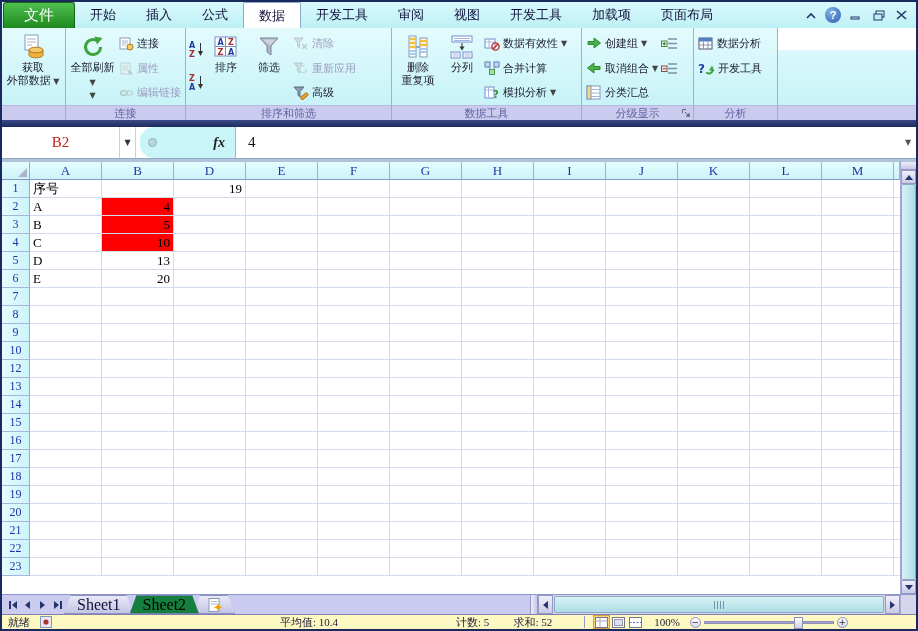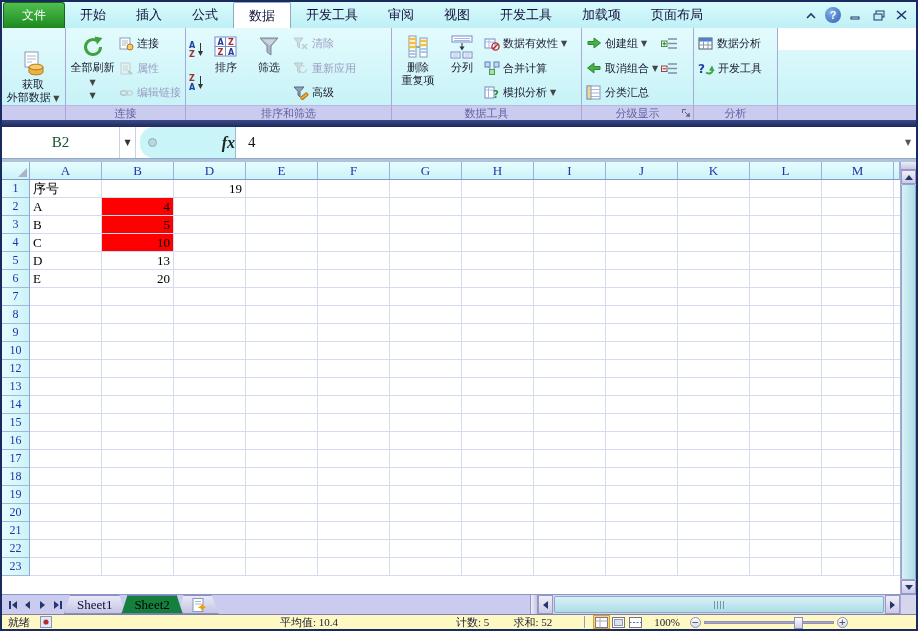--- a/index.html
+++ b/index.html
@@ -3,21 +3,21 @@
 <meta charset="utf-8">
 <style>
   * { box-sizing: border-box; margin: 0; padding: 0; }
   html,body { width: 918px; height: 631px; overflow: hidden; }
   body { font-family: "Liberation Serif", "DejaVu Serif", serif; font-size: 12px; }
 
   .window { width: 918px; height: 631px; border: 2px solid #1A2A5E; display: flex; flex-direction: column; background: #fff; }
 
   
   .tabbar { height: 26px; background: linear-gradient(#D9FAFC,#BEF0F6); display: flex; align-items: stretch; flex-shrink: 0; }
-  .filetab { width: 62px; background: linear-gradient(#4FBE4F,#1E8A1E); border: 1px solid #156615; border-bottom: none; color: #fff; display: flex; align-items: center; justify-content: center; font-size: 12px; border-radius: 3px 3px 0 0; margin-left: 1px; }
+  .filetab { width: 72px; background: linear-gradient(#4FBE4F,#1E8A1E); border: 1px solid #156615; border-bottom: none; color: #fff; display: flex; align-items: center; justify-content: center; font-size: 15px; border-radius: 3px 3px 0 0; margin-left: 1px; }
   .tab { padding: 0 15px; display: flex; align-items: center; color: #10103A; font-size: 13px; cursor: default; }
   .tab.active { background: #fff; border: 1px solid #8FAAC8; border-bottom: none; border-radius: 2px 2px 0 0; }
   .winctl { margin-left: auto; display: flex; align-items: center; gap: 6px; padding-right: 6px; }
   .winctl .wbtn { width: 17px; height: 15px; display: flex; align-items: center; justify-content: center; }
   .helpbtn { width: 16px; height: 16px; border-radius: 50%; background: radial-gradient(circle at 35% 30%, #7FB2E8, #2F5FAE); color: #fff; font-size: 11px; font-weight: bold; display: flex; align-items: center; justify-content: center; font-family: "Liberation Sans", sans-serif; }
 
   
   .ribbon { height: 92px; display: flex; flex-shrink: 0; background: linear-gradient(#E3FBFD,#C2F1F6); }
   .rgroup { display: flex; flex-direction: column; border-right: 1px solid #A9A9D9; }
   .rcontent { height: 77px; display: flex; align-items: stretch; padding: 2px 2px 0 2px; }
@@ -34,25 +34,25 @@
   .dd { font-size: 8px; color: #444; font-family: "DejaVu Sans", sans-serif; }
   .rfill { flex: 1; display: flex; flex-direction: column; }
   .rfill-top { height: 22px; background: #fff; }
   .rfill-mid { flex: 1; }
   .rfill-label { height: 15px; background: #CBCBEF; border-top: 1px solid #B8B8E0; }
 
   .ribbonband { height: 7px; background: linear-gradient(#3A4A8A,#1E2A5C); flex-shrink: 0; }
 
   
   .formularow { height: 32px; display: flex; align-items: stretch; background: #fff; border-bottom: 1px solid #8FA8C8; flex-shrink: 0; }
-  .namebox { width: 118px; display: flex; align-items: center; justify-content: center; font-size: 15px; color: #14532d; border-right: 1px solid #C8D4E4; }
+  .namebox { width: 118px; display: flex; align-items: center; justify-content: center; font-size: 15px; color: #b91c1c; border-right: 1px solid #C8D4E4; }
   .namedrop { width: 16px; display: flex; align-items: center; justify-content: center; font-size: 8px; color: #333; font-family: "DejaVu Sans", sans-serif; border-right: 1px solid #C8D4E4; }
   .fxpill { width: 96px; background: #C9F5F9; border-radius: 14px 0 0 14px; margin-left: 4px; display: flex; align-items: center; border-right: 1px solid #9FB9D0; }
   .collapsedot { width: 9px; height: 9px; border-radius: 50%; background: #B8D8DD; border: 1px solid #8FB0B8; margin-left: 8px; }
-  .fx { margin-left: auto; font-style: italic; font-weight: bold; font-size: 16px; color: #222; }
+  .fx { margin-left: auto; margin-right: 10px; font-style: italic; font-weight: bold; font-size: 14px; color: #222; }
   .fvalue { flex: 1; display: flex; align-items: center; padding-left: 12px; font-size: 15px; color: #111; }
   .fexpand { width: 16px; display: flex; align-items: center; justify-content: center; font-size: 8px; color: #555; font-family: "DejaVu Sans", sans-serif; }
   .headsep { height: 3px; background: #AFC4DB; flex-shrink: 0; }
 
   
   .sheetarea { height: 432px; position: relative; overflow: hidden; background: #fff; flex-shrink: 0; }
   .gridwrap { position: absolute; left: 0; top: 0; right: 16px; bottom: 0; overflow: hidden; }
   .hdrrow, .gridrow { display: flex; height: 18px; }
   .corner { width: 28px; background: linear-gradient(#E6FDFF,#CBF3F8); border-right: 1px solid #97A7D8; border-bottom: 1px solid #8898C8; position: relative; flex-shrink: 0; }
   .corner:after { content: ""; position: absolute; right: 2px; bottom: 2px; border-left: 9px solid transparent; border-bottom: 9px solid #AAB4C8; }
@@ -71,21 +71,21 @@
   .tri-l { width: 0; height: 0; border-top: 4px solid transparent; border-bottom: 4px solid transparent; border-right: 5px solid #24366B; }
   .tri-r { width: 0; height: 0; border-top: 4px solid transparent; border-bottom: 4px solid transparent; border-left: 5px solid #24366B; }
   .vthumb { flex: 1; margin: 0; background: linear-gradient(90deg,#D8F2F6,#AEDDE6); border: 1px solid #8FA8C8; border-radius: 2px; }
   .vscroll .sbtn:last-child { margin-top: auto; }
 
   
   .sheettabs { height: 20px; background: #CBCBEF; border-top: 1px solid #8898C8; display: flex; align-items: stretch; flex-shrink: 0; }
   .navbtns { display: flex; align-items: center; gap: 2px; padding: 0 4px; }
   .navbtn { width: 13px; height: 14px; display: flex; align-items: center; justify-content: center; gap: 1px; }
   .navbar { width: 2px; height: 8px; background: #24366B; }
-  .stab { padding: 0 12px; display: flex; align-items: center; font-size: 13px; color: #10103A; clip-path: polygon(10% 0, 90% 0, 100% 100%, 0 100%); background: linear-gradient(#E9E9F8,#C4C4E4); border: 1px solid #9090C0; margin-left: -4px; }
+  .stab { padding: 0 12px; display: flex; align-items: center; font-size: 16px; color: #10103A; clip-path: polygon(10% 0, 90% 0, 100% 100%, 0 100%); background: linear-gradient(#E9E9F8,#C4C4E4); border: 1px solid #9090C0; margin-left: -4px; }
   .stab.active { background: #15803d; color: #000; z-index: 2; border-color: #7080B0; }
   .instab { width: 40px; display: flex; align-items: center; justify-content: center; clip-path: polygon(12% 0, 82% 0, 100% 100%, 0 100%); background: linear-gradient(#E9E9F8,#C4C4E4); border: 1px solid #9090C0; margin-left: -4px; }
   .tabfill { flex: 1; }
   .hsplit { width: 8px; background: linear-gradient(90deg,#EDEDF8,#C6C6E4); border-left: 1px solid #9898C8; border-right: 1px solid #9898C8; }
   .hbtn { width: 15px; background: linear-gradient(#EFEFFA,#CACAE6); border: 1px solid #9898C8; display: flex; align-items: center; justify-content: center; }
   .htrack { width: 332px; background: #D5D5EC; display: flex; align-items: stretch; padding: 1px; }
   .hthumb { flex: 1; background: linear-gradient(#D8F2F6,#AEDDE6); border: 1px solid #8FA8C8; border-radius: 2px; display: flex; align-items: center; justify-content: center; gap: 2px; }
   .grip { width: 1px; height: 8px; background: #7A92AC; }
   .hcorner { width: 16px; background: #D5D5EC; border-left: 1px solid #A9A9D9; }
 
@@ -144,21 +144,21 @@
           <svg width="11" height="10">
             <path d="M1 1l9 8M10 1l-9 8" stroke="#24366B" stroke-width="1.6"></path>
           </svg>
         </span>
     </div>
   </div>
 
   <div class="ribbon" id="ribbon">
       <div class="rgroup" style="width: 64px;">
         <div class="rcontent">
-          <div class="rbig" style="width: 58px; justify-content: flex-end;">
+          <div class="rbig" style="width: 58px;">
             <span class="icon">
               <svg width="26" height="26" viewBox="0 0 26 26">
                 <rect x="5" y="1" width="13" height="15" fill="#fff" stroke="#8A9AB8"></rect>
                 <path d="M7 5h9M7 8h9M7 11h5" stroke="#A8B8D0"></path>
                 <path d="M9 16v5c0 1.6 3.1 2.8 7 2.8s7-1.2 7-2.8v-5" fill="#F0B040" stroke="#B07820"></path>
                 <ellipse cx="16" cy="16" rx="7" ry="2.8" fill="#F7C968" stroke="#B07820"></ellipse>
               </svg>
             </span>
             <div>获取</div>
             <div>外部数据<span class="dd"> ▼</span></div>

